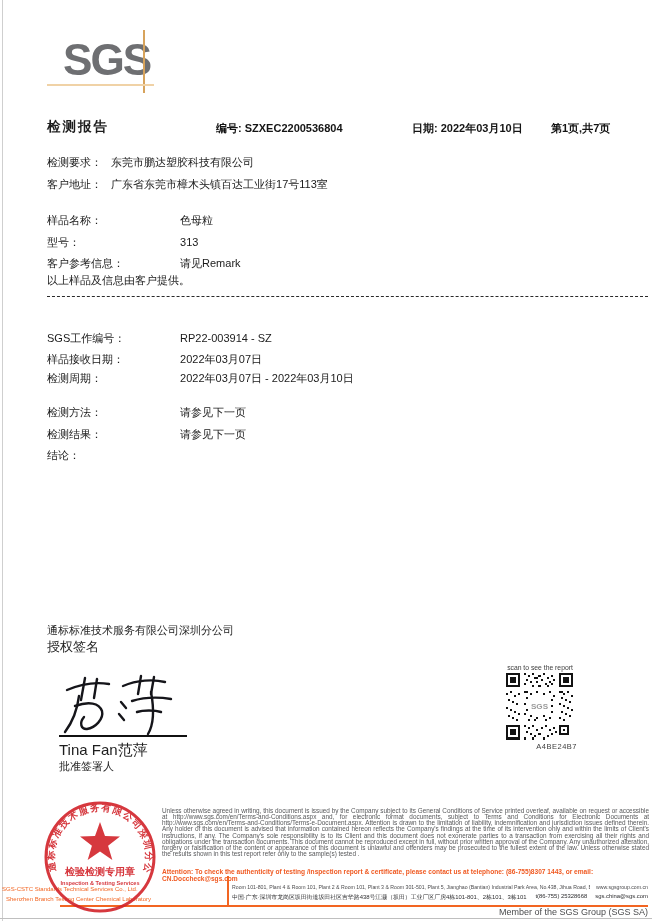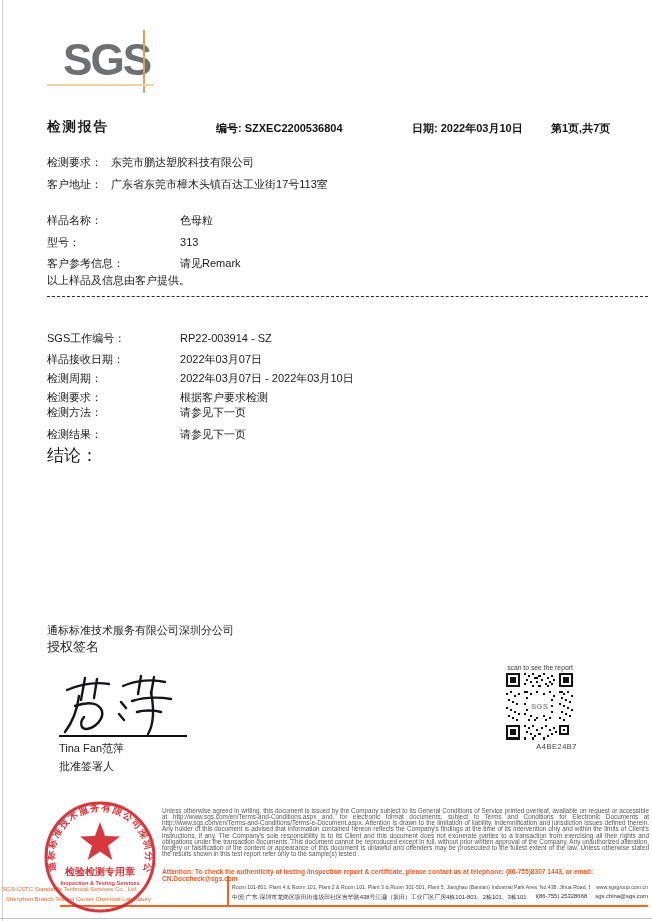--- a/index.html
+++ b/index.html
@@ -22,30 +22,30 @@
   .hdr-date{left:412px;}
   .hdr-page{left:551px;}
 
   
   .frow{left:47px;font-size:11px;line-height:14px;color:#1a1a1a;white-space:nowrap;}
   .lab{display:inline-block;}
   .lab-sm{width:61px;}
   .lab-lg{width:130px;}
   .divider{left:47px;top:296px;width:601px;border-top:1.6px dashed #2a2a2a;}
 
-  .concl{left:47px;top:448px;display:flex;font-size:17px;line-height:15px;color:#1a1a1a;}
+  .concl{left:47px;top:448px;display:flex;font-size:11px;line-height:15px;color:#1a1a1a;}
   .concl .lab-lg{flex:none;}
   .concl-text{width:470px;text-align:justify;}
 
   
   .sig-company{left:47px;top:623px;font-size:11px;}
   .sig-auth{left:47px;top:638px;font-size:13px;font-family:Liberation Mono, monospace;}
   .sig-svg{left:52px;top:674px;}
   .sig-line{left:59px;top:735px;width:128px;height:1.5px;background:#111;}
-  .sig-name{left:59px;top:741px;font-size:11px;}
+  .sig-name{left:59px;top:741px;font-size:15px;}
   .sig-role{left:59px;top:759px;font-size:11px;text-align:right;}
 
   
   .qr-caption{left:503px;top:664px;width:74px;text-align:center;font-size:6.8px;color:#3c3c3c;}
   .qr-svg{left:506px;top:672px;}
   .qr-id{left:503px;top:742px;width:74px;text-align:right;font-size:7.5px;color:#3c3c3c;letter-spacing:.5px;}
 
   
   .disclaimer{left:162px;top:808px;width:487px;font-size:6.4px;line-height:6.15px;
               color:#57585a;text-align:justify;}
@@ -108,24 +108,20 @@
     <span class="lab lab-lg">SGS工作编号：</span>
     <span>RP22-003914 - SZ</span>
   </div>
   <div class="abs frow" style="top:352px">
     <span class="lab lab-lg">样品接收日期：</span>
     <span>2022年03月07日</span>
   </div>
   <div class="abs frow" style="top:371px">
     <span class="lab lab-lg">检测周期：</span>
     <span>2022年03月07日 - 2022年03月10日</span>
-  </div>
-  <div class="abs frow" style="top:390px">
-    <span class="lab lab-lg">检测要求：</span>
-    <span>根据客户要求检测</span>
   </div>
   <div class="abs frow" style="top:405px">
     <span class="lab lab-lg">检测方法：</span>
     <span>请参见下一页</span>
   </div>
   <div class="abs frow" style="top:427px">
     <span class="lab lab-lg">检测结果：</span>
     <span>请参见下一页</span>
   </div>
 
@@ -292,14 +288,15 @@
   <div class="abs addr-en-row">
     <span class="grow">Room 101-801, Plant 4 &amp; Room 101, Plant 2 &amp; Room 101, Plant 3 &amp; Room 301-501, Plant 5, Jianghao (Bantian) Industrial Park Area, No.438, Jihua Road, Bantian Community, Bantian Street, Longgang District, Shenzhen, Guangdong, China 518129</span>
     <span>www.sgsgroup.com.cn</span>
   </div>
   <div class="abs addr-cn-row">
     <span class="grow">中国·广东·深圳市龙岗区坂田街道坂田社区吉华路438号江灏（坂田）工业厂区厂房4栋101-801、2栋101、3栋101、3栋301-501 邮编：518129</span>
     <span>t(86-755) 25328668</span>
     <span>sgs.china@sgs.com</span>
   </div>
   <div class="abs h-orange"></div>
+  <div class="abs member">Member of the SGS Group (SGS SA)</div>
   <div class="abs bottom-line"></div>
 </div>
 
 </body></html>

